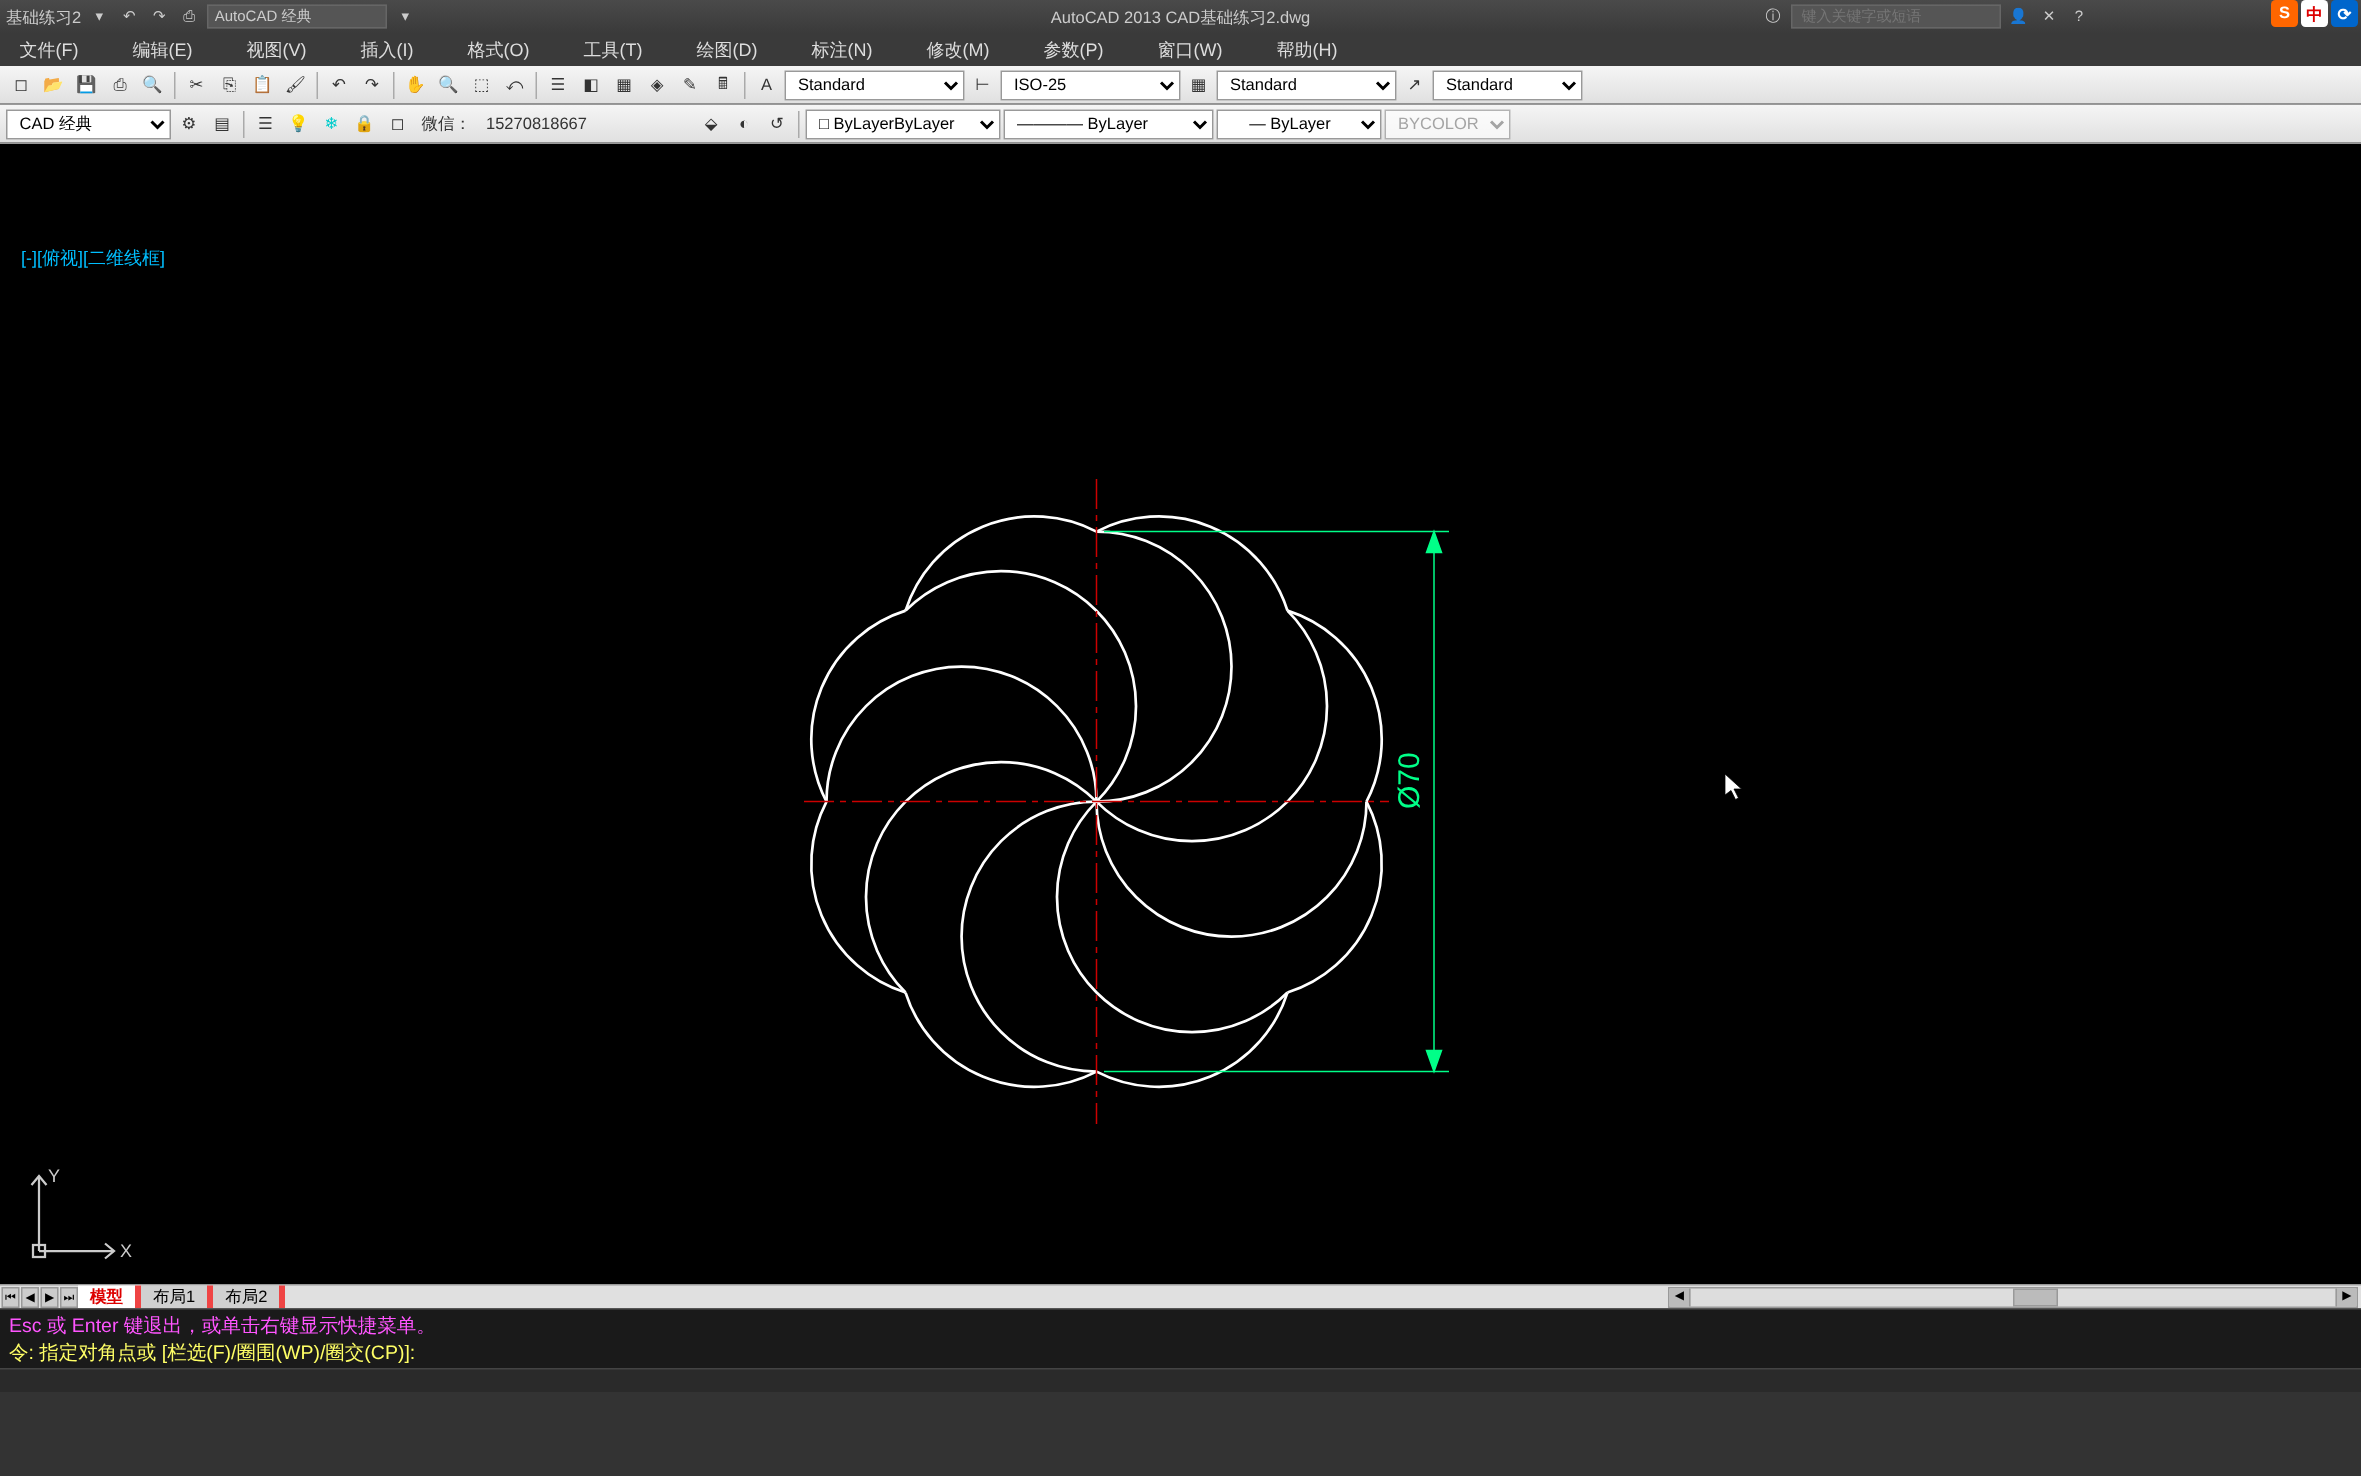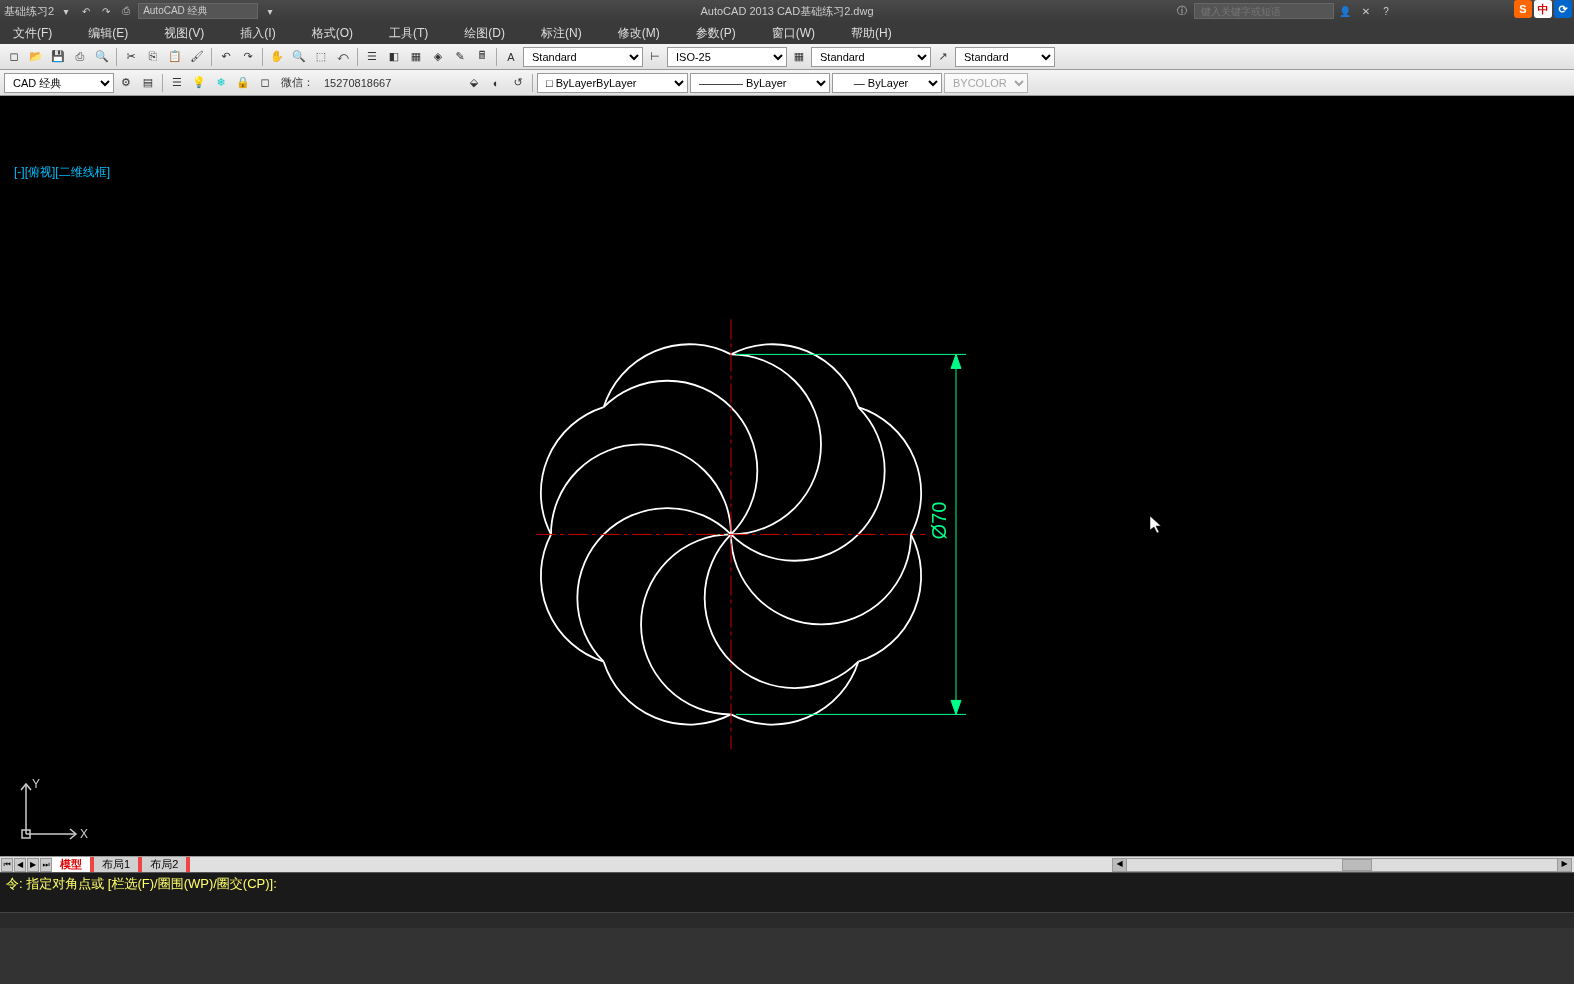--- a/index.html
+++ b/index.html
@@ -147,21 +147,21 @@
   <span class="tb-btn" style="color:#00cccc">❄</span>
   <span class="tb-btn">🔒</span>
   <span class="tb-btn">◻</span>
   <span class="tb-label">微信：</span>
   <span class="tb-label" style="min-width:100px">15270818667</span>
   <span style="flex:0 0 40px"></span>
   <span class="tb-btn">⬙</span>
   <span class="tb-btn">◐</span>
   <span class="tb-btn">↺</span>
   <span class="tb-sep"></span>
-  <select class="tb-select" style="width:151px"><option>□ <span>ByLayer</span>ByLayer</option></select>
+  <select class="tb-select" style="width:130px"><option>□ <span>ByLayer</span>ByLayer</option></select>
   <select class="tb-select" style="width:140px;"><option>———— ByLayer</option></select>
   <select class="tb-select" style="width:110px;text-align:center"><option>— ByLayer</option></select>
   <select class="tb-select" style="width:84px;color:#888" disabled=""><option>BYCOLOR</option></select>
 </div>
 
 <div class="drawing-area">
   <div class="viewport-label">[-][俯视][二维线框]</div>
 
 
   <svg class="svg-drawing" width="520" height="480">
@@ -228,17 +228,18 @@
   <div class="layout-tab">布局1</div>
   <div class="layout-tab">布局2</div>
   <div class="hscroll">
     <div style="position:absolute;left:0;width:14px;height:100%;background:#bbb;border-right:1px solid #999;text-align:center;font-size:8px">◀</div>
     <div style="position:absolute;right:0;width:14px;height:100%;background:#bbb;border-left:1px solid #999;text-align:center;font-size:8px">▶</div>
     <div style="position:absolute;left:50%;width:30px;height:100%;background:#bbb;border:1px solid #999"></div>
   </div>
 </div>
 
 <div class="command-area">
+  <div class="cmd-line1">Esc 或 Enter 键退出，或单击右键显示快捷菜单。</div>
   <div class="cmd-line2">令: 指定对角点或 [栏选(F)/圈围(WP)/圈交(CP)]:</div>
 </div>
 <div class="cmd-input-row"></div>
 
 <div class="status-bar"></div>
 
 </body></html>

